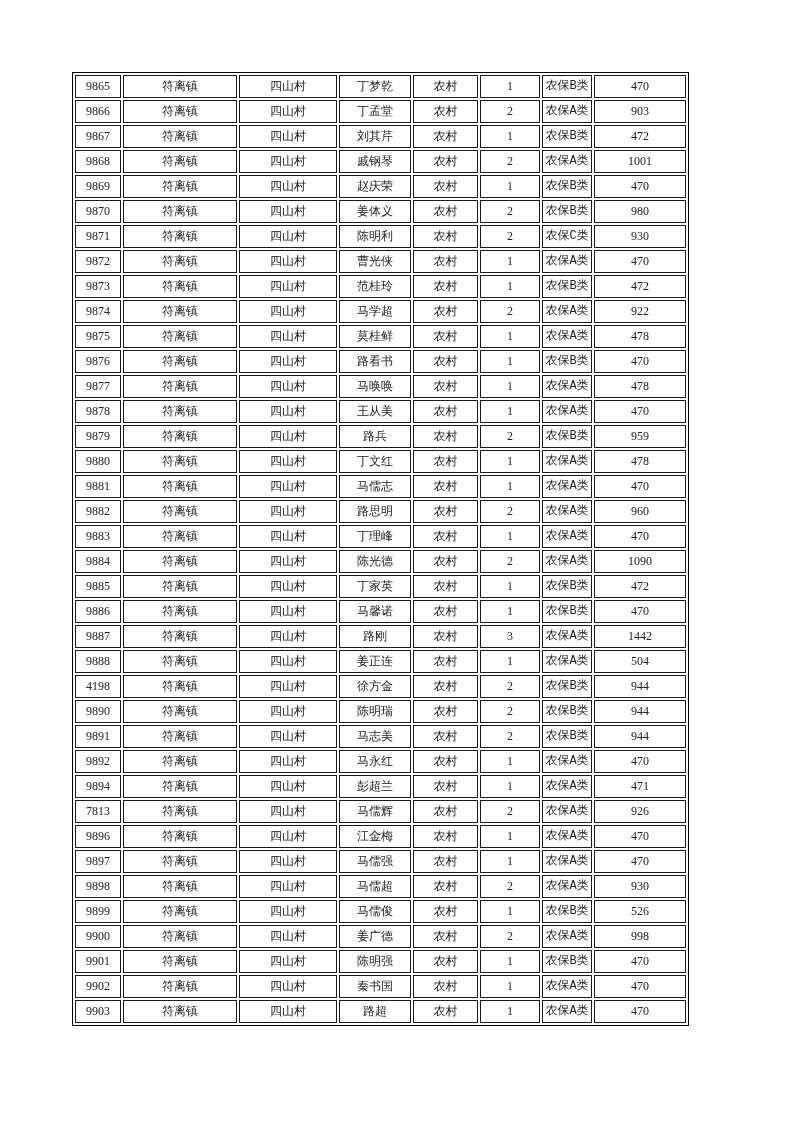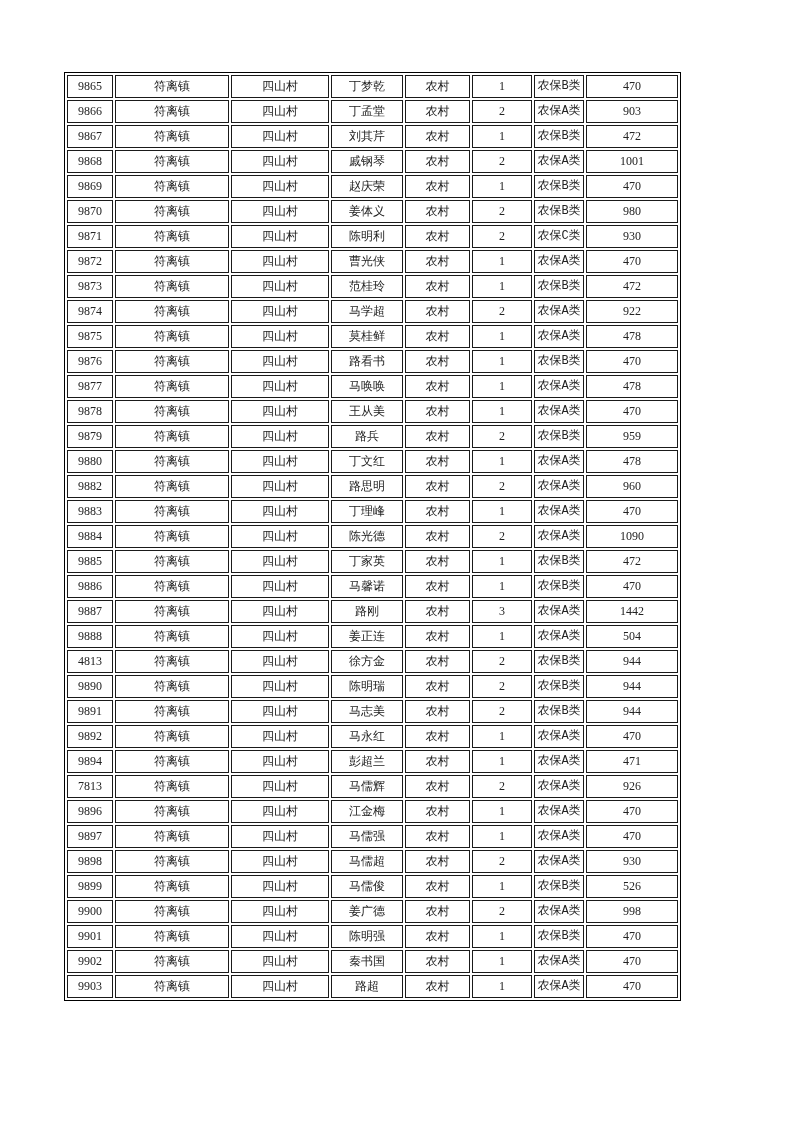--- a/index.html
+++ b/index.html
@@ -10,21 +10,21 @@
   .page {
     position: relative;
     width: 793px;
     height: 1122px;
     background: #ffffff;
     overflow: hidden;
     font-family: "Liberation Serif", "DejaVu Serif", serif;
   }
   table.grid {
     position: absolute;
-    left: 64px;
+    left: 72px;
     top: 72px;
     border-collapse: separate;
     border-spacing: 2px;
     border: 1px solid #000000;
     table-layout: fixed;
     background: #ffffff;
   }
   table.grid td {
     box-sizing: border-box;
     border: 1px solid #1a1a1a;
@@ -223,20 +223,30 @@
     <td class="c0">9880</td>
     <td class="c1">符离镇</td>
     <td class="c2">四山村</td>
     <td class="c3">丁文红</td>
     <td class="c4">农村</td>
     <td class="c5">1</td>
     <td class="c6">农保A类</td>
     <td class="c7">478</td>
   </tr>
 
+  <tr>
+    <td class="c0">9881</td>
+    <td class="c1">符离镇</td>
+    <td class="c2">四山村</td>
+    <td class="c3">马儒志</td>
+    <td class="c4">农村</td>
+    <td class="c5">1</td>
+    <td class="c6">农保A类</td>
+    <td class="c7">470</td>
+  </tr>
 
   <tr>
     <td class="c0">9882</td>
     <td class="c1">符离镇</td>
     <td class="c2">四山村</td>
     <td class="c3">路思明</td>
     <td class="c4">农村</td>
     <td class="c5">2</td>
     <td class="c6">农保A类</td>
     <td class="c7">960</td>
@@ -302,21 +312,21 @@
     <td class="c1">符离镇</td>
     <td class="c2">四山村</td>
     <td class="c3">姜正连</td>
     <td class="c4">农村</td>
     <td class="c5">1</td>
     <td class="c6">农保A类</td>
     <td class="c7">504</td>
   </tr>
 
   <tr>
-    <td class="c0">4813</td>
+    <td class="c0">4198</td>
     <td class="c1">符离镇</td>
     <td class="c2">四山村</td>
     <td class="c3">徐方金</td>
     <td class="c4">农村</td>
     <td class="c5">2</td>
     <td class="c6">农保B类</td>
     <td class="c7">944</td>
   </tr>
 
   <tr>

